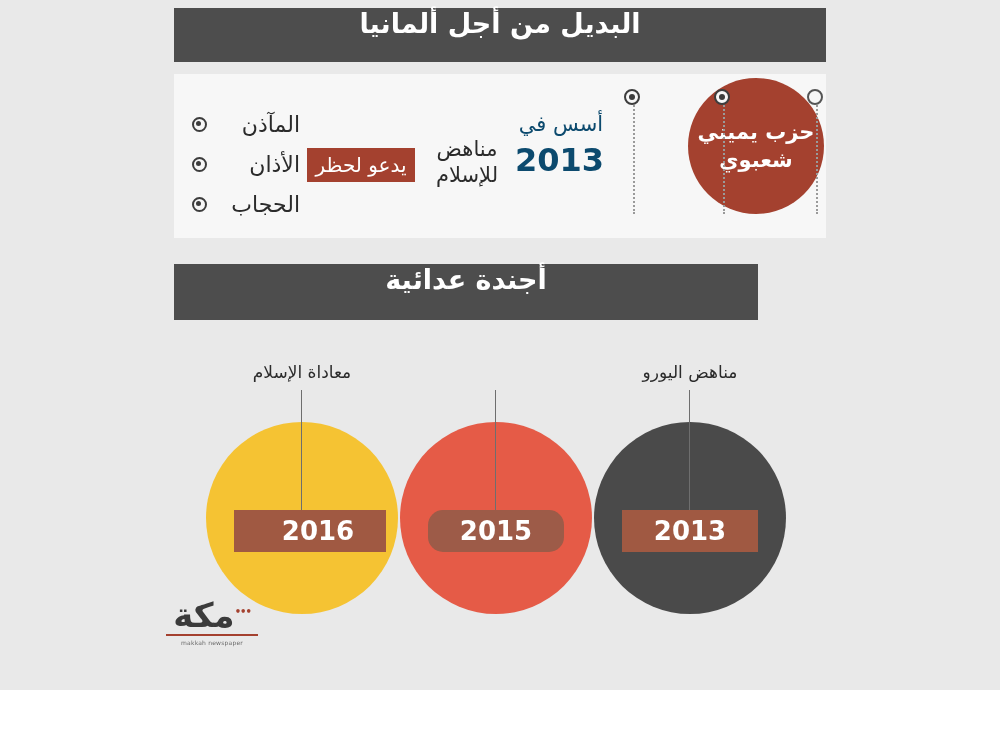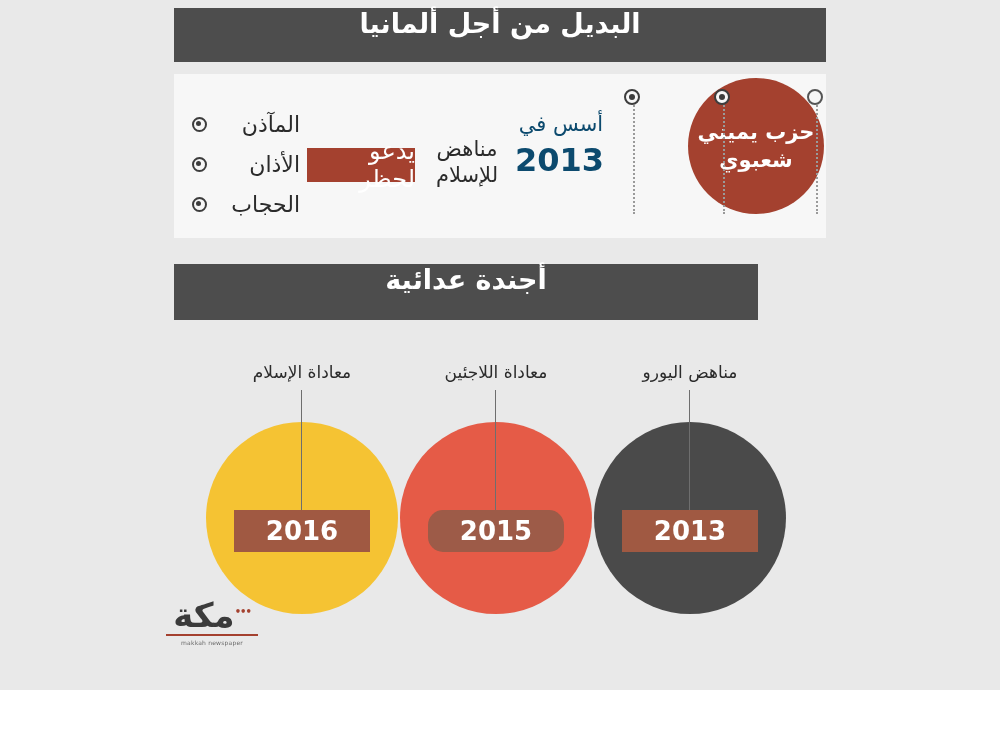--- a/index.html
+++ b/index.html
@@ -152,21 +152,21 @@
 
   
   .ban-pill {
     position: absolute;
     top: 148px;
     right: 585px;
     width: 108px;
     height: 34px;
     background: #a4412f;
     color: #ffffff;
-    font-size: 24px;
+    font-size: 20px;
     display: flex;
     align-items: center;
     justify-content: center;
   }
 
   
   .ban-list {
     position: absolute;
     top: 104px;
     right: 700px;
@@ -255,21 +255,21 @@
     width: 136px;
     height: 42px;
     background: #a05942;
     color: #ffffff;
     font-size: 26px;
     font-weight: bold;
     display: flex;
     align-items: center;
     justify-content: center;
   }
-  #year-yellow { left: 234px; }
+  #year-yellow { left: 234px; padding-left: 16px; }
   #year-red    { left: 428px; background: #9d5b48; border-radius: 15px; }
   #year-dark   { left: 622px; background: #a05942; }
 
   
   .logo {
     position: absolute;
     left: 166px;
     top: 598px;
     width: 92px;
     text-align: center;
@@ -374,21 +374,20 @@
   <div class="venn-wrap">
     <div class="venn-circle" id="circle-yellow"></div>
     <div class="venn-circle" id="circle-red"></div>
     <div class="venn-circle" id="circle-dark"></div>
 
     <div class="venn-stem" id="stem-yellow"></div>
     <div class="venn-stem" id="stem-red"></div>
     <div class="venn-stem" id="stem-dark"></div>
 
     <div class="venn-label" id="label-yellow">معاداة الإسلام</div>
-    <div class="venn-label" id="label-red">معاداة اللاجئين</div>
     <div class="venn-label" id="label-dark">مناهض اليورو</div>
 
     <div class="venn-year" id="year-yellow">2016</div>
     <div class="venn-year" id="year-red">2015</div>
     <div class="venn-year" id="year-dark">2013</div>
   </div>
 
   <div class="logo">
     <div class="mark">
       <span class="dots">•••</span><span>مكة</span>

